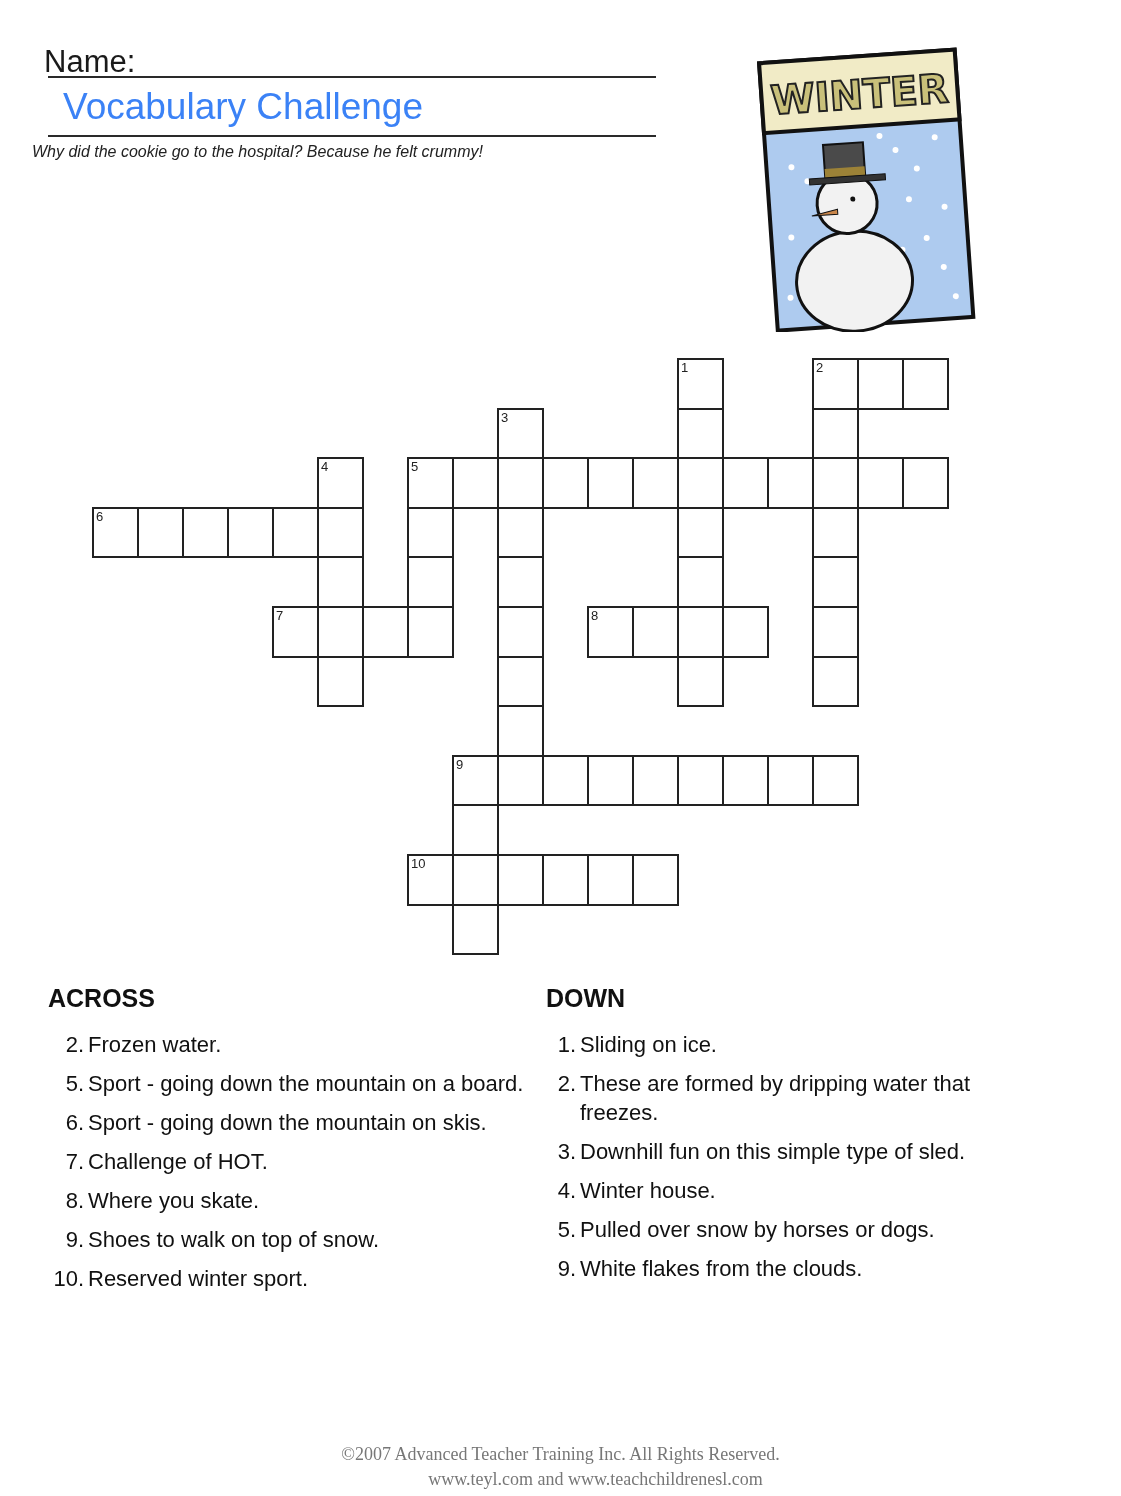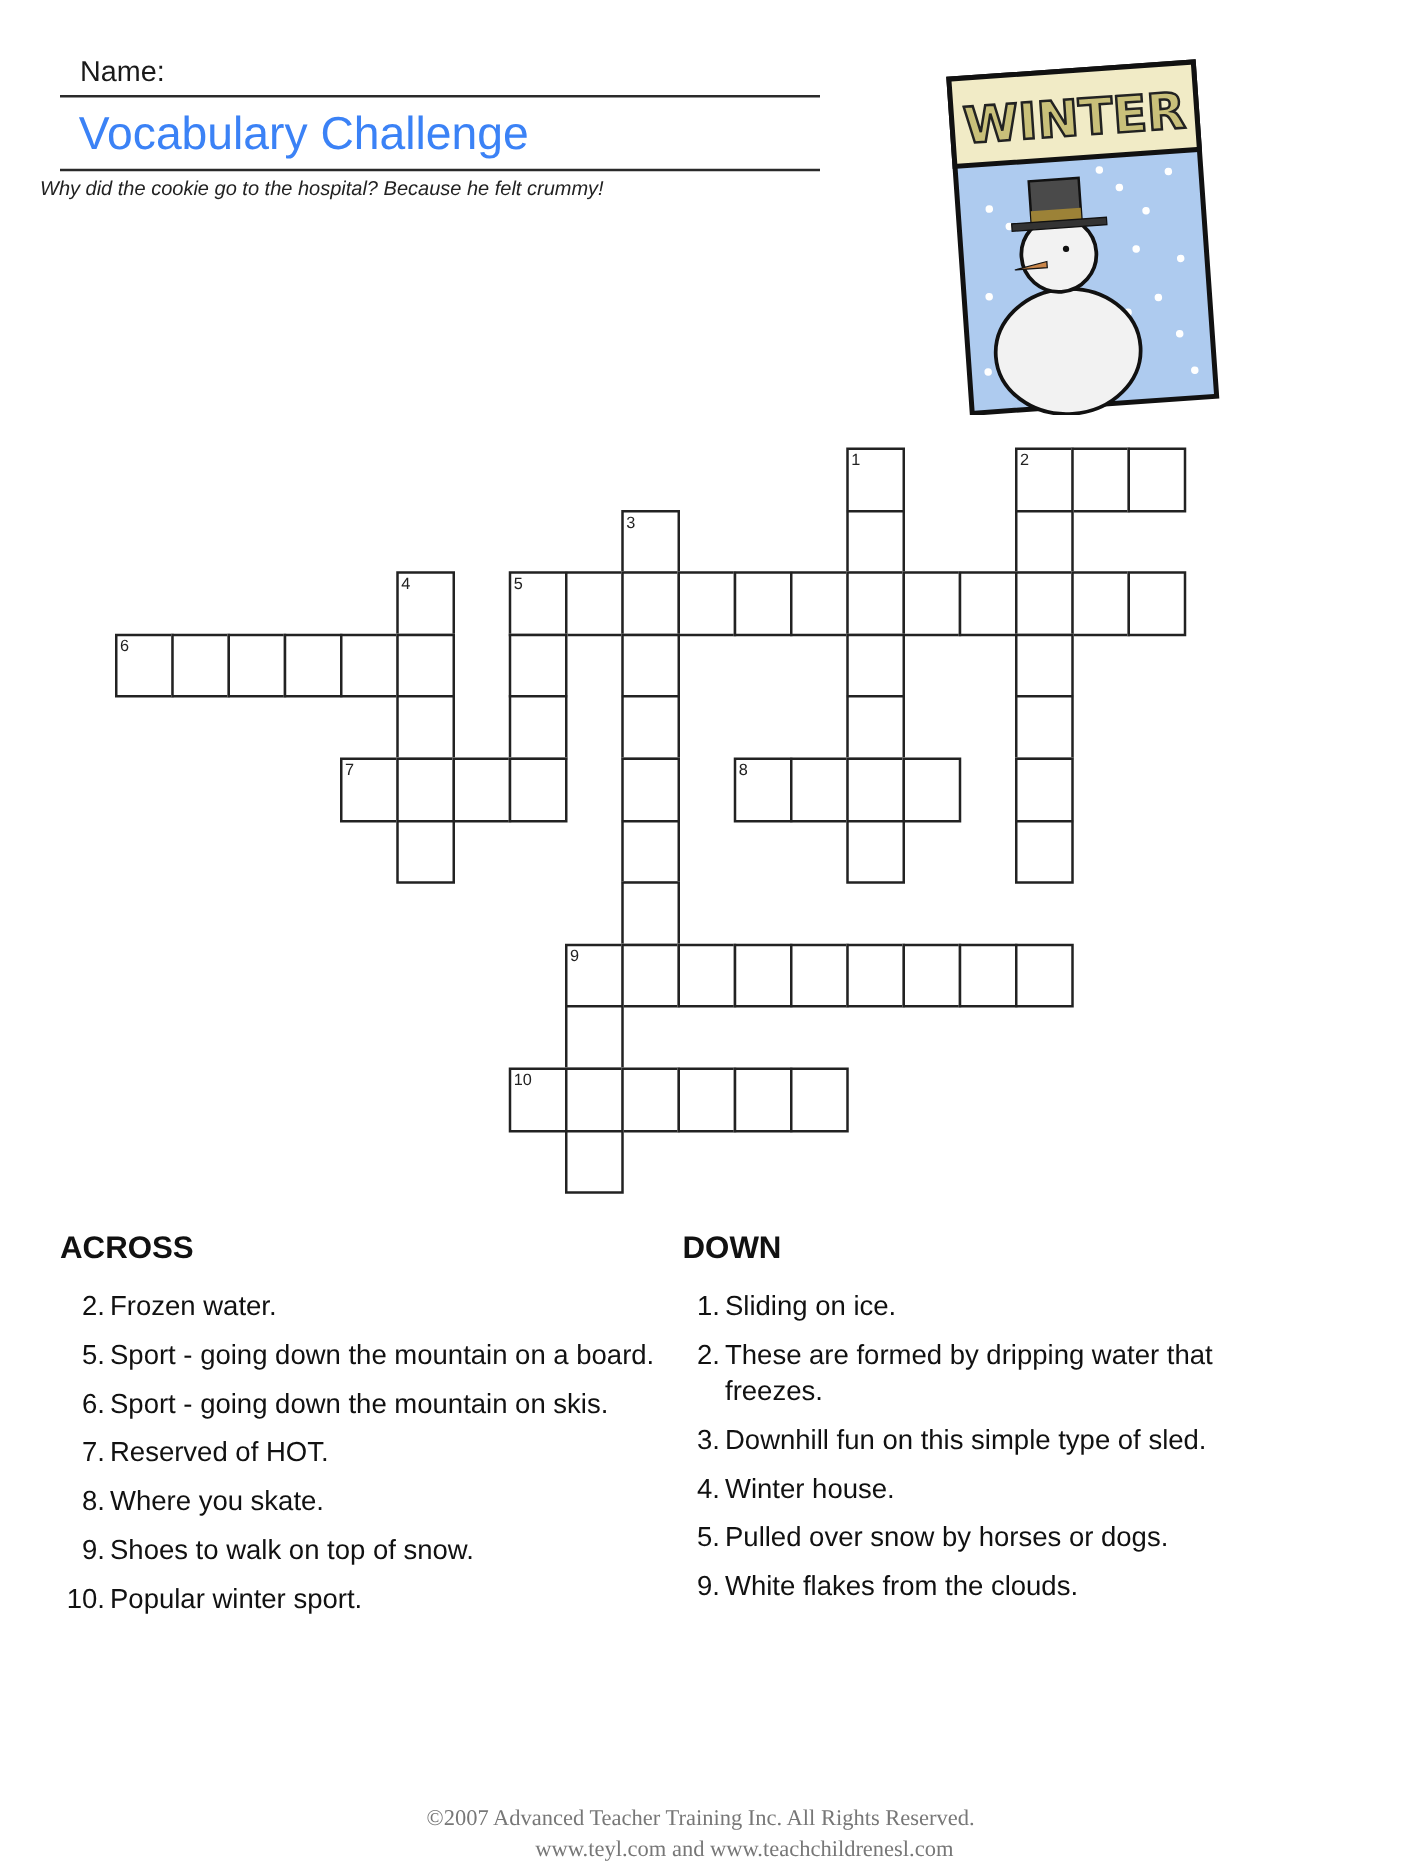--- a/index.html
+++ b/index.html
@@ -1,18 +1,18 @@
 <!DOCTYPE html>
 <html><head>
 <meta charset="utf-8">
 <style>
   html, body { margin: 0; padding: 0; background: #ffffff; }
   body { width: 1121px; height: 1496px; position: relative; overflow: hidden;
          font-family: "Liberation Sans", "DejaVu Sans", sans-serif; color: #111; }
-  .name-label { position: absolute; left: 64px; top: 44px; font-size: 23px; color: #1a1a1a; }
+  .name-label { position: absolute; left: 44px; top: 44px; font-size: 31px; color: #1a1a1a; }
   .rule { position: absolute; left: 48px; width: 608px; height: 2px; background: #2a2a2a; }
   .rule.r1 { top: 76px; }
   .rule.r2 { top: 135px; }
   .title { position: absolute; left: 48px; top: 86px; font-size: 37px; color: #3b82f6; letter-spacing: 0px; margin-left: 15px; }
   .joke { position: absolute; left: 32px; top: 143px; font-size: 16px; font-style: italic; color: #222; }
 
   .poster { position: absolute; left: 748px; top: 42px; width: 240px; height: 290px; }
 
   .grid { position: absolute; left: 0; top: 0; width: 1121px; height: 1000px; }
   .cell { position: absolute; box-sizing: border-box; border: 2px solid #222; background: #fff; }
@@ -165,24 +165,24 @@
     <div class="cell" style="left: 452px; top: 903.6px; width: 47px; height: 51.6px;"></div>
   </div>
 
 <div class="clues-head across-head">ACROSS</div>
 <div class="clues-head down-head">DOWN</div>
 
 <div class="clue-list across-list">
   <div class="clue"><span class="cnum">2.</span><span>Frozen water.</span></div>
   <div class="clue"><span class="cnum">5.</span><span>Sport - going down the mountain on a board.</span></div>
   <div class="clue"><span class="cnum">6.</span><span>Sport - going down the mountain on skis.</span></div>
-  <div class="clue"><span class="cnum">7.</span><span>Reserved of HOT.</span></div>
+  <div class="clue"><span class="cnum">7.</span><span>Challenge of HOT.</span></div>
   <div class="clue"><span class="cnum">8.</span><span>Where you skate.</span></div>
   <div class="clue"><span class="cnum">9.</span><span>Shoes to walk on top of snow.</span></div>
-  <div class="clue"><span class="cnum">10.</span><span>Popular winter sport.</span></div>
+  <div class="clue"><span class="cnum">10.</span><span>Reserved winter sport.</span></div>
 </div>
 
 <div class="clue-list down-list">
   <div class="clue"><span class="cnum">1.</span><span>Sliding on ice.</span></div>
   <div class="clue"><span class="cnum">2.</span><span>These are formed by dripping water that freezes.</span></div>
   <div class="clue"><span class="cnum">3.</span><span>Downhill fun on this simple type of sled.</span></div>
   <div class="clue"><span class="cnum">4.</span><span>Winter house.</span></div>
   <div class="clue"><span class="cnum">5.</span><span>Pulled over snow by horses or dogs.</span></div>
   <div class="clue"><span class="cnum">9.</span><span>White flakes from the clouds.</span></div>
 </div>

